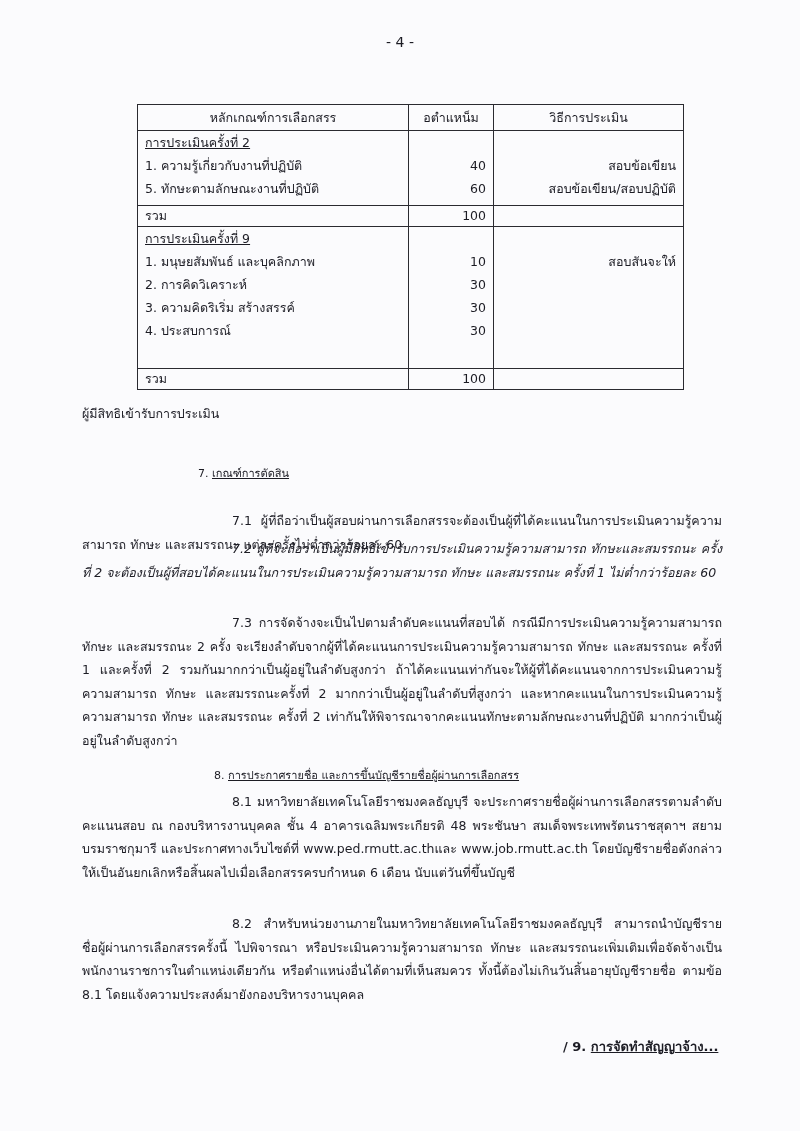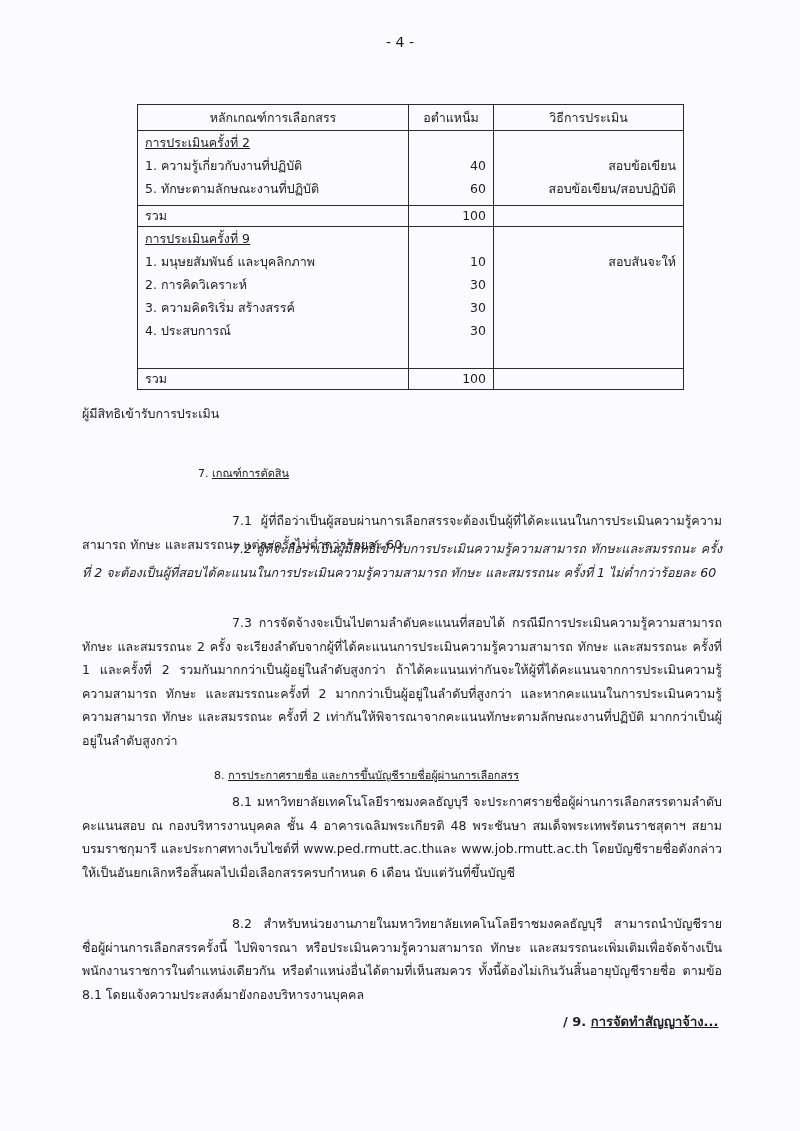--- a/index.html
+++ b/index.html
@@ -38,21 +38,21 @@
   .total-row td { height: 20px; line-height: 20px; vertical-align: middle; }
   .total-label { font-weight: bold; }
   .body-text {
     position: absolute; left: 82px; width: 640px;
     font-size: 12.5px; line-height: 23.5px;
     text-align: justify;
   }
   .heading { position: absolute; font-size: 11px; }
   .bold { font-weight: bold; }
   .footer-ref {
-    position: absolute; left: 563px; top: 1011px;
+    position: absolute; left: 563px; top: 1036px;
     font-size: 13px; font-weight: bold;
   }
 </style>
 </head>
 <body>
 
 <div class="page-number">- 4 -</div>
 
 <table class="criteria">
   <tbody>

